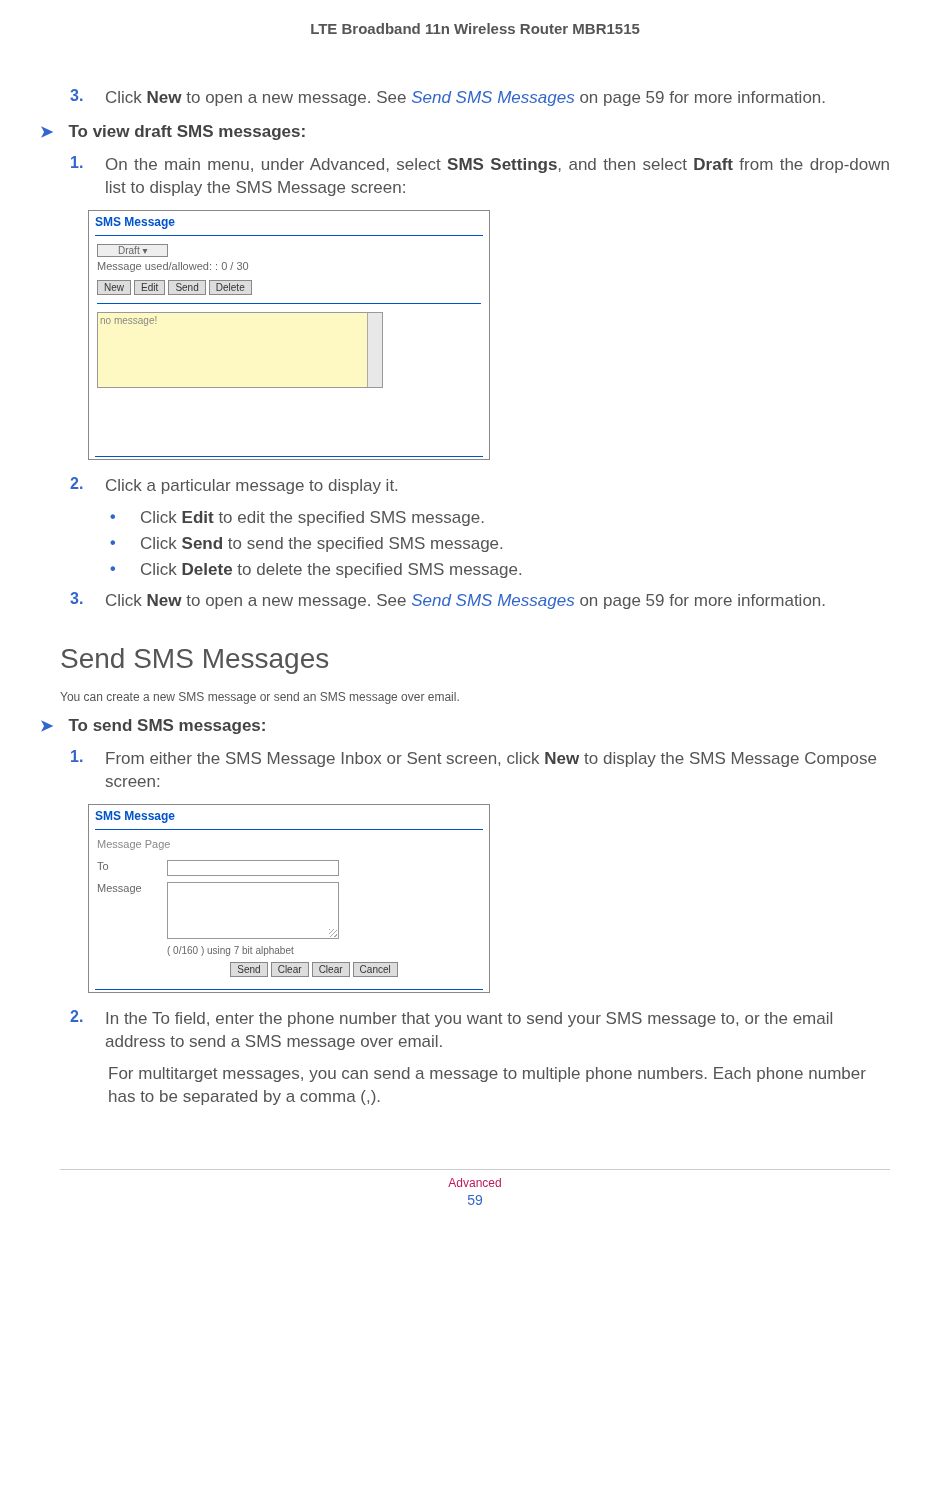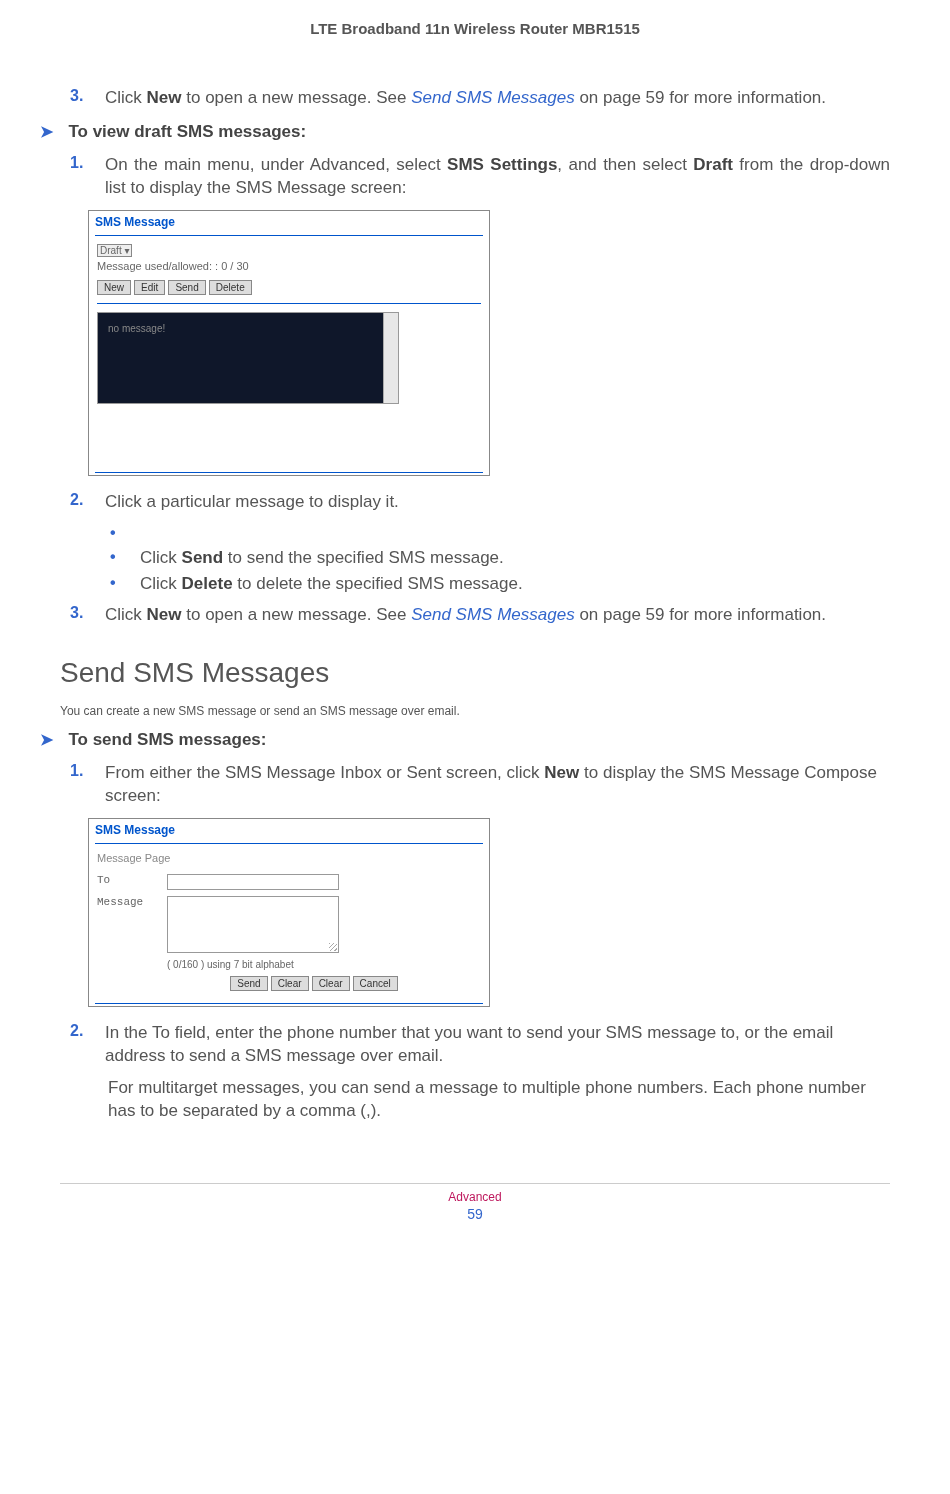--- a/index.html
+++ b/index.html
@@ -83,62 +83,62 @@
       font-size: 12px;
       padding: 4px 6px;
     }
     .ss-hr { border-top: 1px solid #0055cc; margin: 2px 6px; }
     .ss-body { padding: 6px 8px; font-size: 11px; color: #666; }
     .ss-select {
       display: inline-block;
       border: 1px solid #888;
       background: #eee;
       font-size: 10px;
-      padding: 0 2px;
+      padding: 0 20px;
       margin-bottom: 3px;
     }
     .ss-btns { margin: 8px 0; }
     .ss-btn {
       display: inline-block;
       border: 1px solid #888;
       background: #ddd;
       font-size: 10px;
       padding: 1px 6px;
       margin-right: 0px;
       color: #333;
     }
     .ss-textarea {
-      background: #0f172a;
+      background: #fef9c3;
       border: 1px solid #999;
       width: 280px;
       height: 70px;
       font-size: 10px;
       color: #888;
-      padding: 10px;
+      padding: 2px;
       position: relative;
     }
     .ss-scroll {
       position: absolute;
       right: 0; top: 0; bottom: 0;
       width: 14px;
       background: #e8e8e8;
       border-left: 1px solid #aaa;
     }
     .ss-ta-wrap {
       border-top: 1px solid #0055cc;
       padding-top: 8px;
       margin-top: 4px;
       padding-bottom: 60px;
     }
     .ss-compose-body {
       padding: 6px 8px;
       font-size: 11px;
       color: #666;
     }
-    .ss-row { display: flex; align-items: flex-start; margin: 6px 0; font-family: Liberation Mono, monospace; }
+    .ss-row { display: flex; align-items: flex-start; margin: 6px 0; }
     .ss-label { width: 70px; font-size: 11px; color: #666; }
     .ss-input {
       border: 1px solid #999;
       background: #fff;
       width: 170px;
       height: 14px;
     }
     .ss-msg-ta {
       border: 1px solid #999;
       background: #fff;
@@ -237,20 +237,21 @@
   </div>
 
   <div class="num-item">
     <span class="num">2.</span>
     <span class="txt">Click a particular message to display it.</span>
   </div>
 
   <div class="bullet-list">
     <div class="bullet-item">
       <span class="dot">•</span>
+      <span class="btxt"><span>Click </span><span class="bold">Edit</span><span> to edit the specified SMS message.</span></span>
     </div>
     <div class="bullet-item">
       <span class="dot">•</span>
       <span class="btxt"><span>Click </span><span class="bold">Send</span><span> to send the specified SMS message.</span></span>
     </div>
     <div class="bullet-item">
       <span class="dot">•</span>
       <span class="btxt"><span>Click </span><span class="bold">Delete</span><span> to delete the specified SMS message.</span></span>
     </div>
   </div>

